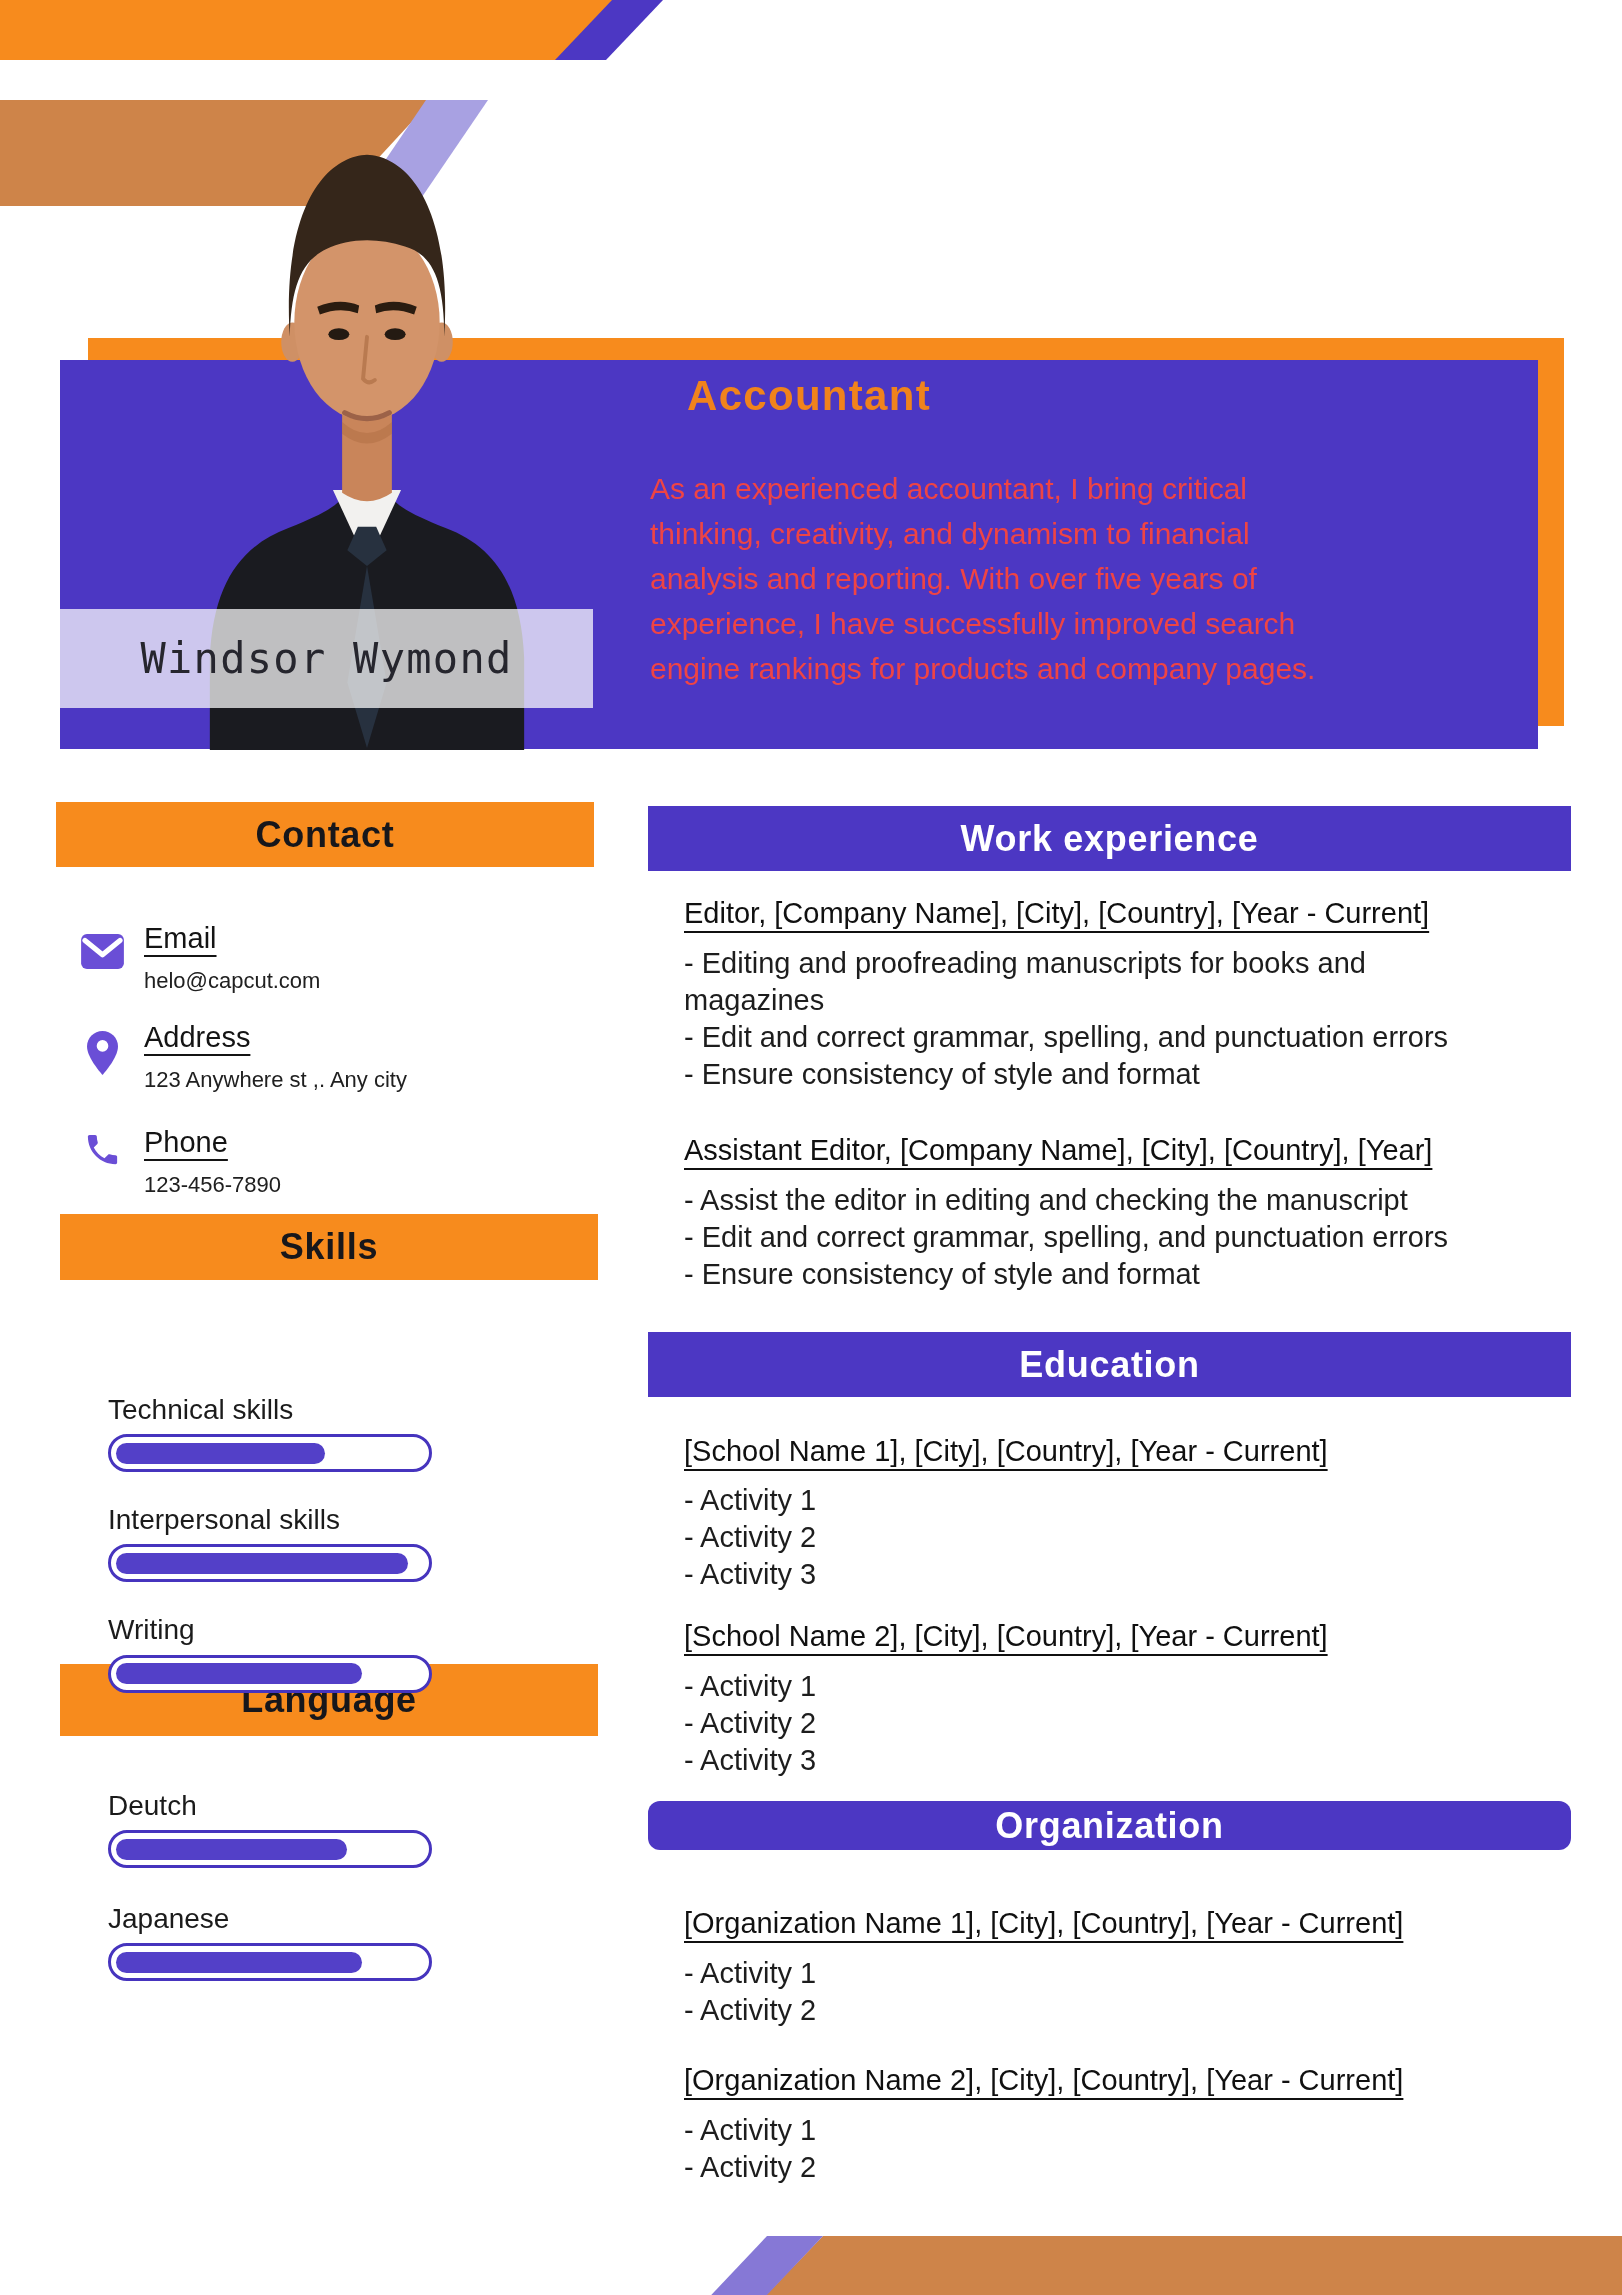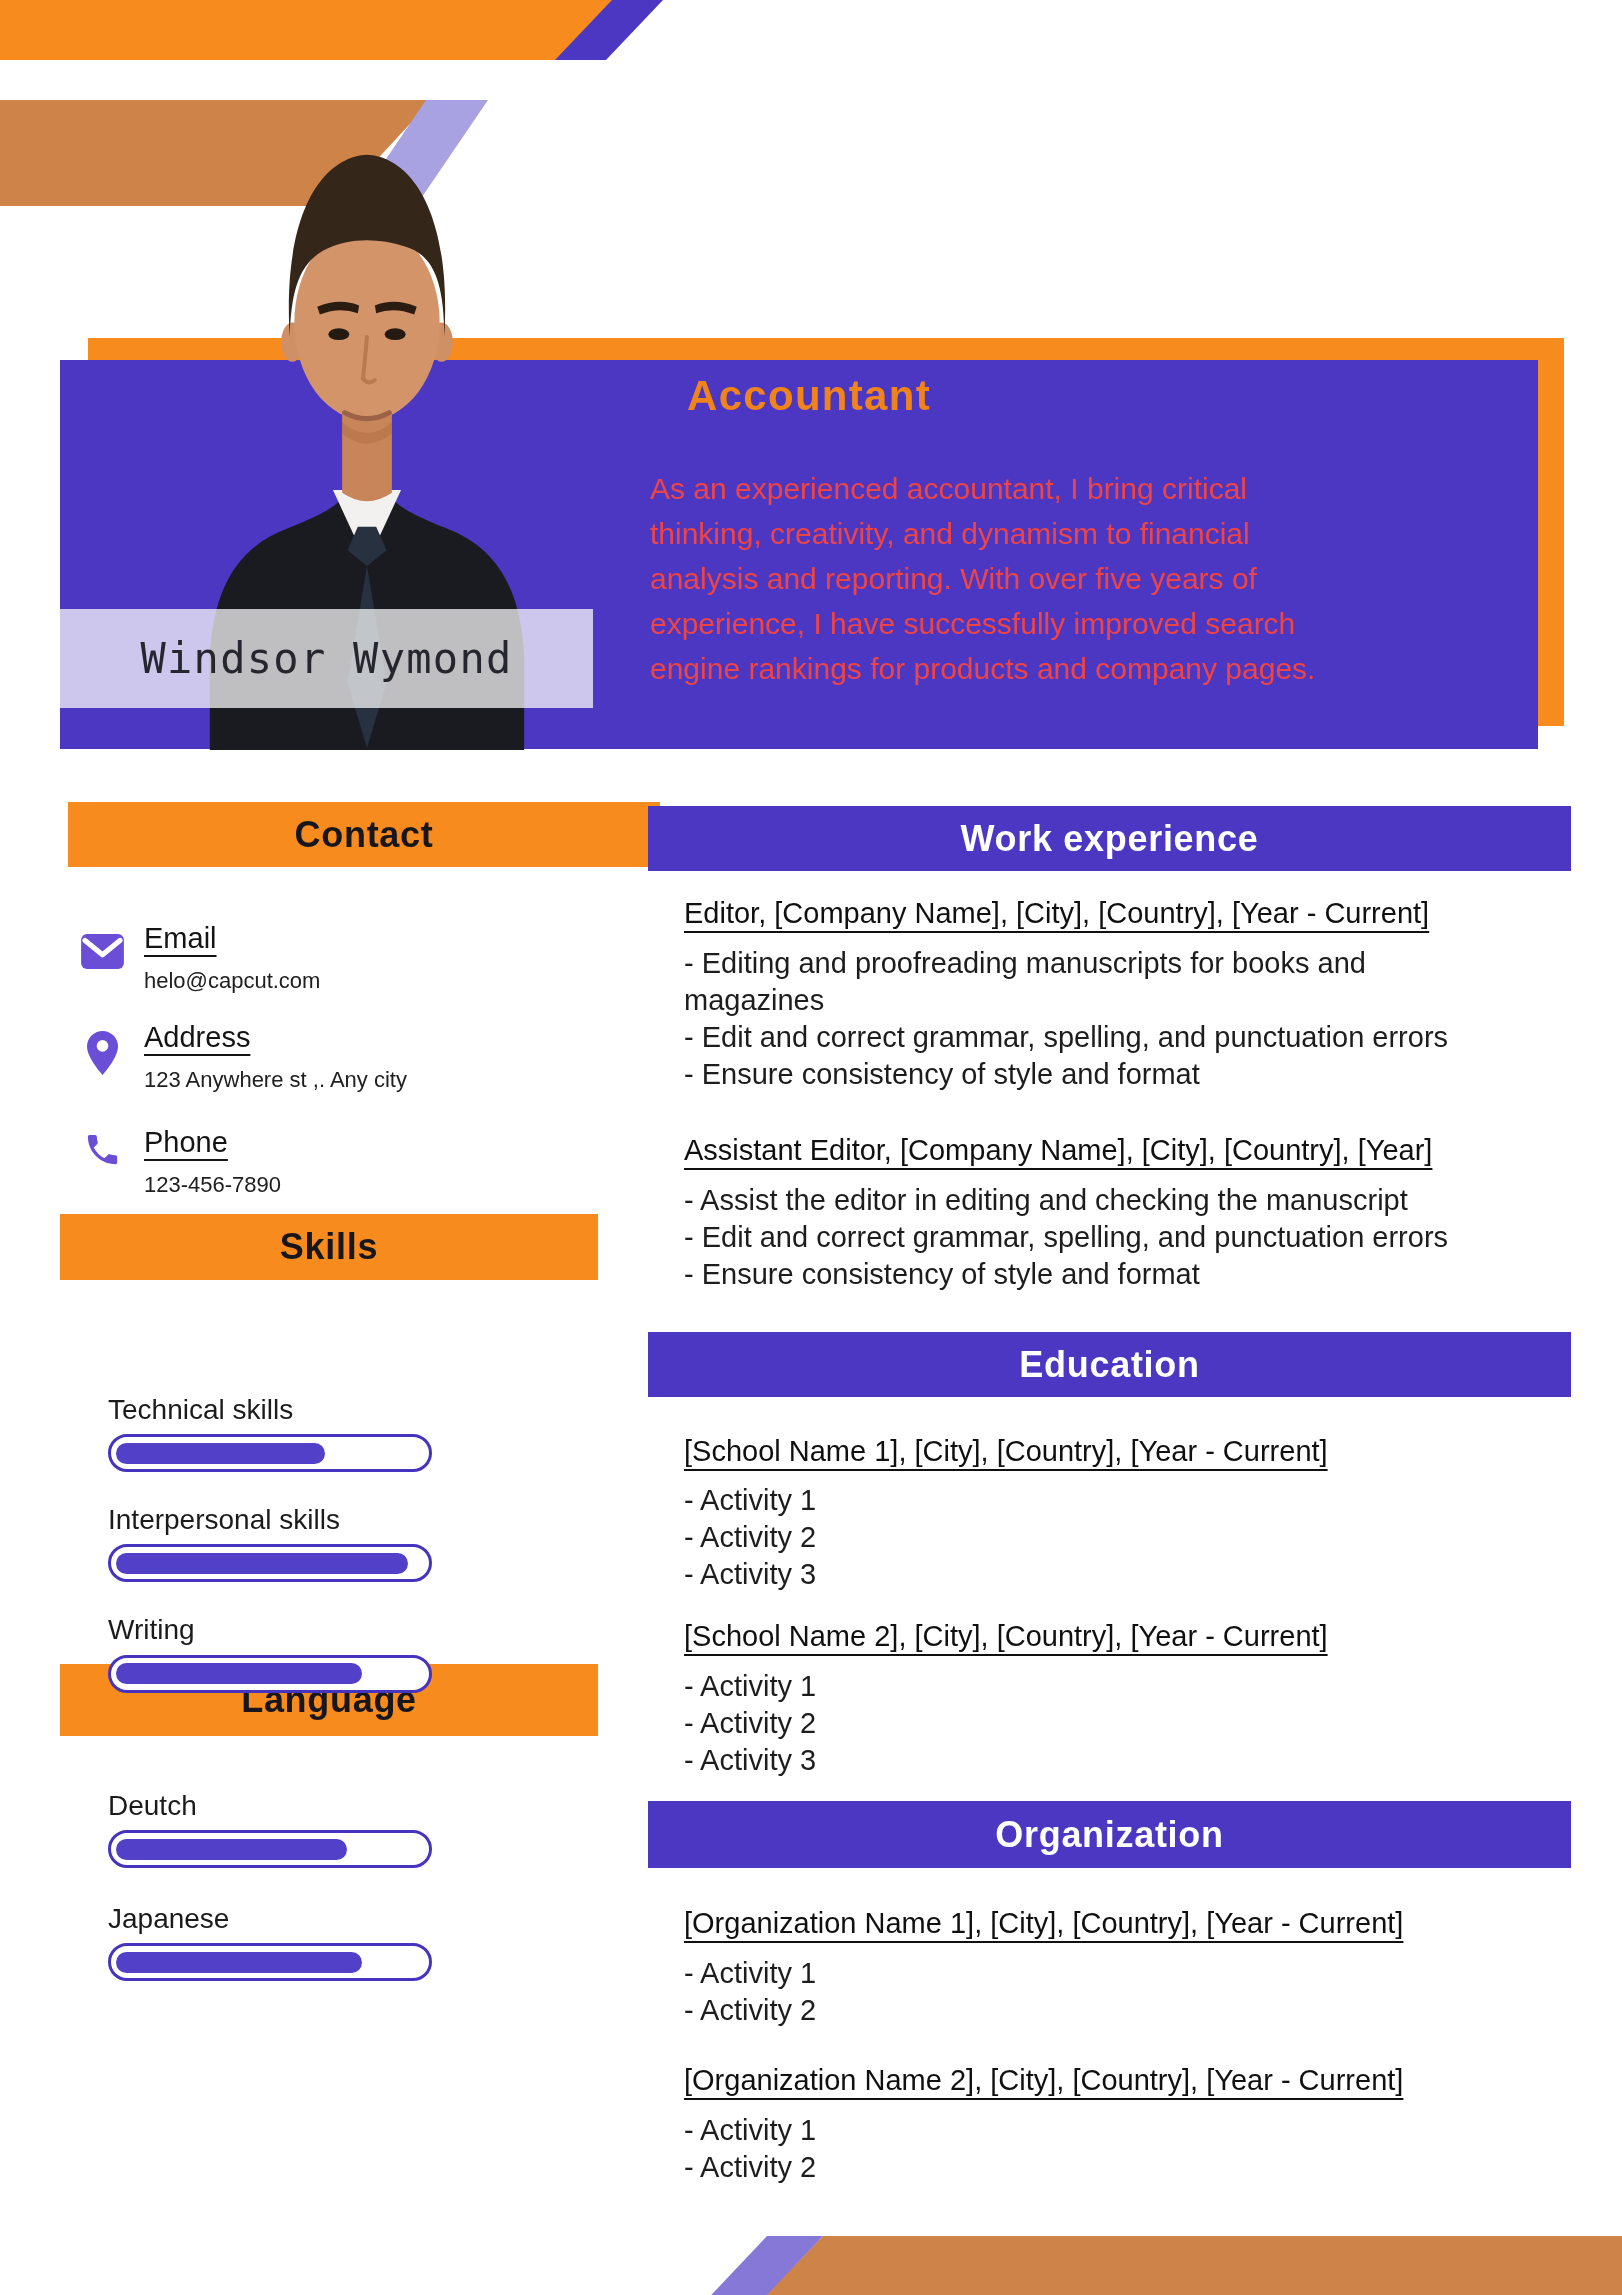--- a/index.html
+++ b/index.html
@@ -35,26 +35,26 @@
   
   #job-title{left:687px;top:372px;z-index:6;font-size:42px;font-weight:800;
     letter-spacing:1.3px;color:#F0831C;}
   #summary{left:650px;top:466px;z-index:6;font-size:30px;line-height:45px;color:#ef4444;}
 
   
   .sec-header{position:absolute;display:flex;align-items:center;justify-content:center;
     font-size:36px;font-weight:800;letter-spacing:0.7px;}
   .sec-header.orange{background:#F78B1D;color:#17171b;}
   .sec-header.purple{background:#4C37C3;color:#ffffff;}
-  #contact-header{left:68px;top:802px;width:592px;height:65px;}
+  #contact-header{left:56px;top:802px;width:538px;height:65px;}
   #skills-header{left:60px;top:1214px;width:538px;height:66px;}
   #language-header{left:60px;top:1664px;width:538px;height:72px;}
   #work-header{left:648px;top:806px;width:923px;height:65px;}
   #education-header{left:648px;top:1332px;width:923px;height:65px;}
-  #organization-header{left:648px;top:1801px;width:923px;height:67px;}
+  #organization-header{left:648px;top:1801px;width:923px;height:49px;border-radius:12px;}
 
   
   #contact-list{position:absolute;left:60px;top:921px;width:538px;z-index:2;}
   .contact-row{position:absolute;left:0;display:flex;}
   .contact-row .icon-cell{width:84px;display:flex;justify-content:center;}
   .contact-row .txt{display:flex;flex-direction:column;}
   .contact-label{font-size:29px;color:#141414;text-decoration:underline;
     text-decoration-thickness:2px;text-underline-offset:6.5px;line-height:34px;}
   .contact-value{font-size:22px;color:#202020;line-height:34px;margin-top:9.2px;}
   #contact-row-email{top:0;}

